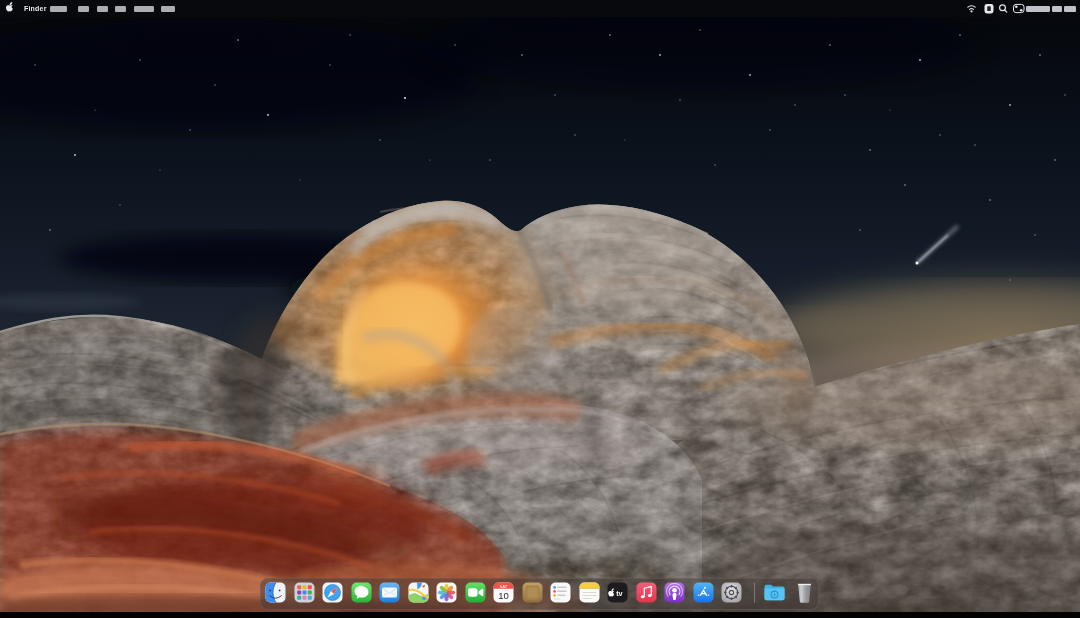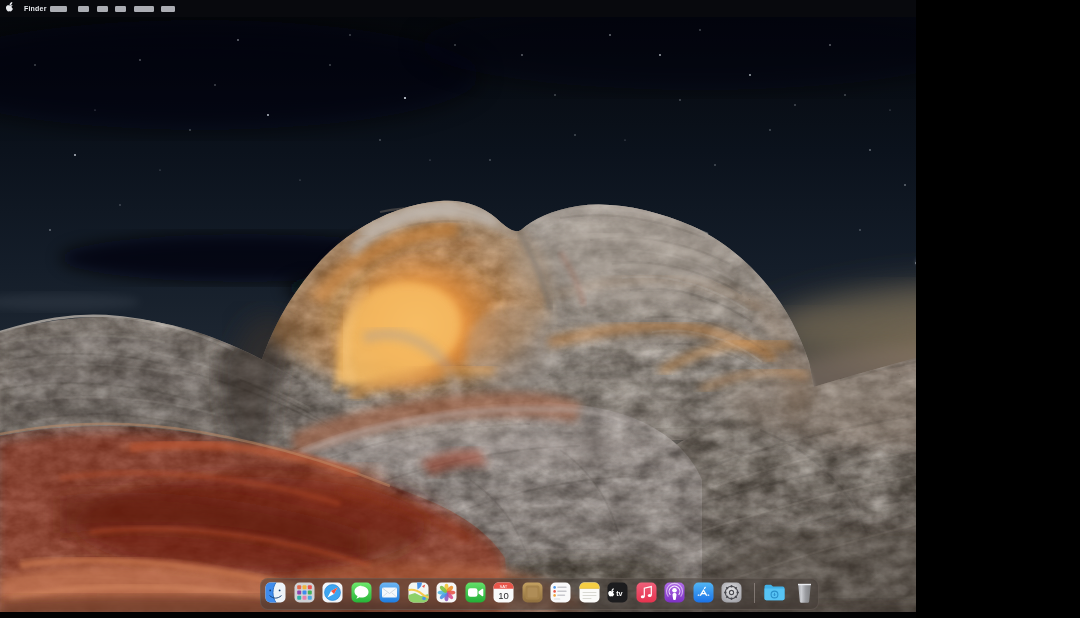--- a/index.html
+++ b/index.html
@@ -1,17 +1,17 @@
 <!DOCTYPE html>
 <html><head>
 <meta charset="utf-8">
 <style>
   html,body{margin:0;padding:0;width:1080px;height:618px;overflow:hidden;background:#000;
     font-family:"Liberation Sans",sans-serif;}
-  #stage{position:relative;width:916px;height:618px;overflow:hidden;}
+  #stage{position:relative;width:1080px;height:618px;overflow:hidden;}
   #wall{position:absolute;left:0;top:0;filter:blur(0.75px);}
   #menubar{position:absolute;left:0;top:0;width:1080px;height:17px;
     background:rgba(8,9,13,0.97);z-index:5;}
   .mb{position:absolute;background:#d9dce2;border-radius:1.2px;filter:blur(0.75px);opacity:0.78;top:5.5px;height:6px;}
   #dock{position:absolute;left:260px;top:578px;width:559px;height:32px;z-index:5;
     background:rgba(66,58,54,0.50);border:1px solid rgba(130,120,112,0.30);
     border-radius:8px;box-sizing:border-box;}
   .ic{position:absolute;top:582px;width:21px;height:21px;z-index:6;}
   #blackbar{position:absolute;left:0;top:612px;width:1080px;height:6px;background:#020203;z-index:7;}
 </style>

